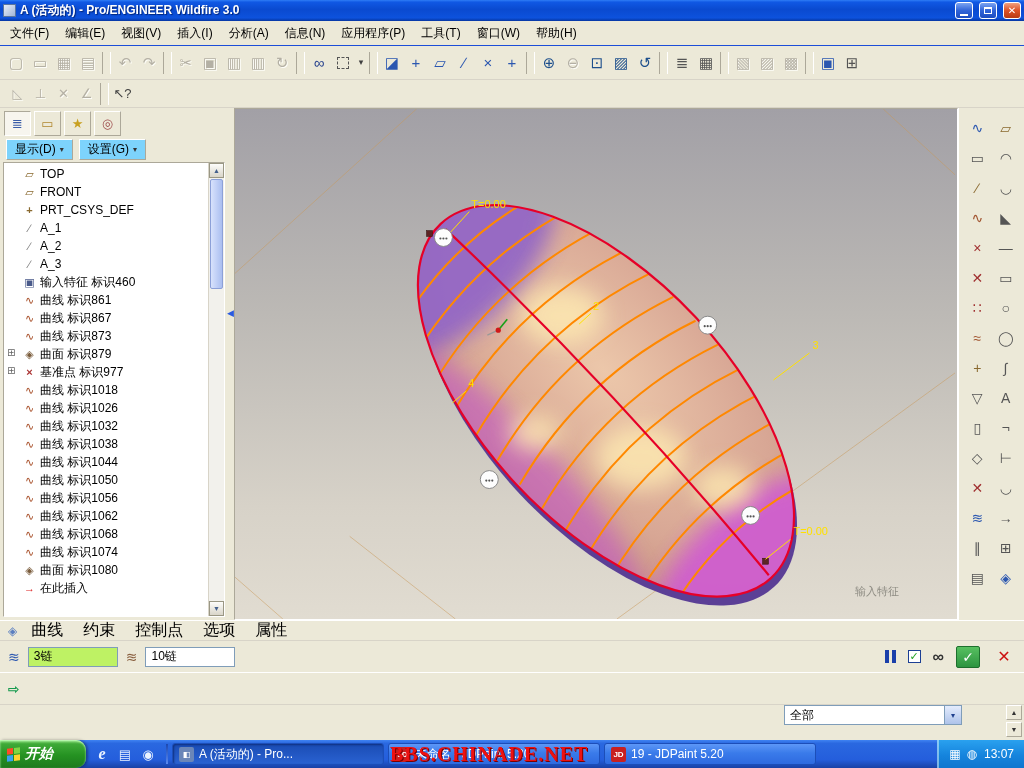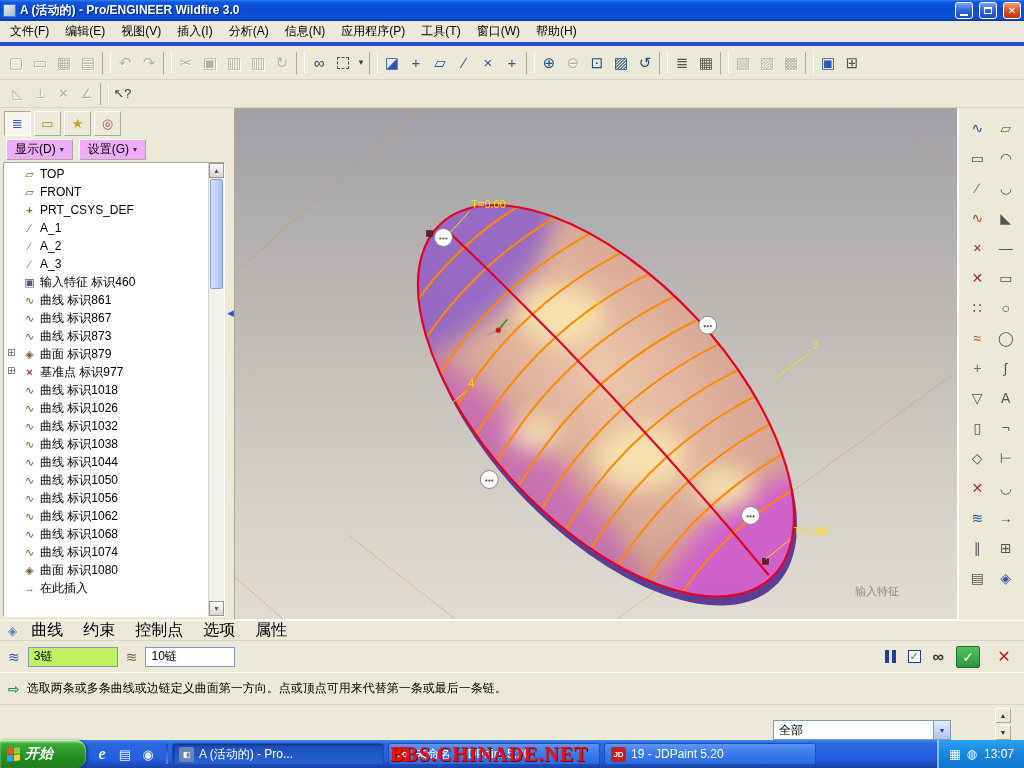--- a/index.html
+++ b/index.html
@@ -12,42 +12,42 @@
     background:linear-gradient(180deg,#2f7df6 0%,#1058e4 10%,#0a4ad0 45%,#0d52dd 85%,#0636a2 100%);color:#fff;}
   .app-icon{width:13px;height:13px;background:linear-gradient(135deg,#e8edf6,#9fb4d8);border:1px solid #5a759e;}
   .titlebar .title{font-weight:bold;font-size:12px;text-shadow:1px 1px 1px #00257a;flex:1;white-space:nowrap;overflow:hidden;}
   .winbtn{width:18px;height:17px;border-radius:3px;border:1px solid #fff;margin-left:2px;display:flex;align-items:center;justify-content:center;
     background:linear-gradient(180deg,#7ba4f2 0%,#3064d8 50%,#1c4cc0 100%);color:#fff;font-size:10px;font-weight:bold;}
   .winbtn.close{background:linear-gradient(180deg,#f0a080 0%,#dd5226 50%,#b83a12 100%);}
   .winbtn .minbar{display:block;width:8px;height:2px;background:#fff;margin-top:8px;}
   .winbtn .restorebox{display:block;width:8px;height:7px;border:1px solid #fff;border-top-width:2px;}
 
   
-  .menubar{height:25px;display:flex;align-items:center;background:#ece9d8;border-bottom:4px solid #1d4ed8;padding-left:2px;}
+  .menubar{height:25px;display:flex;align-items:center;background:#ece9d8;border-bottom:1px solid #1d4ed8;padding-left:2px;}
   .menu-item{padding:3px 8px;white-space:nowrap;}
 
   
   .toolbar{display:flex;align-items:center;background:#ece9d8;}
   .tb1{height:34px;border-bottom:1px solid #d8d4c8;padding-left:4px;}
   .tb2{height:28px;border-bottom:1px solid #d8d4c8;padding-left:6px;}
   .tbtn{width:24px;height:24px;display:flex;align-items:center;justify-content:center;color:#3f3f3f;font-size:15px;line-height:1;cursor:default;}
   .tb2 .tbtn{width:23px;height:22px;font-size:13px;}
   .tbtn.disabled{color:#b4b0a4;text-shadow:1px 1px 0 #fdfdf8;}
   .tbtn.sep{width:9px;height:22px;border-left:1px solid #aca899;border-right:1px solid #fff;margin:0 2px;}
   .tbtn.narrow{width:12px;font-size:9px;}
   .tbtn .dashedbox{width:12px;height:12px;border:1px dashed #555;}
 
   
   .main{height:512px;display:flex;background:#ece9d8;}
   .navigator{width:228px;display:flex;flex-direction:column;background:#ece9d8;}
   .nav-tabs{height:30px;display:flex;align-items:center;gap:3px;padding:2px 4px;}
   .nav-tabs .tbtn{width:27px;height:25px;border:1px solid;border-color:#fff #aca899 #aca899 #fff;background:#ece9d8;font-size:13px;}
   .nav-tabs .tbtn.active{border-color:#aca899 #fff #fff #aca899;background:#f7f5ee;}
   .tree-header{height:22px;display:flex;align-items:center;gap:6px;padding:0 6px;}
-  .hdr-btn{display:flex;align-items:center;gap:4px;padding:1px 8px;border:1px solid;border-color:#fff #aca899 #aca899 #fff;background:#f0abfc;font-size:12px;}
+  .hdr-btn{display:flex;align-items:center;gap:4px;padding:1px 8px;border:1px solid;border-color:#fff #aca899 #aca899 #fff;background:#7dd3fc;font-size:12px;}
   .hdr-btn .dd{font-size:8px;color:#333;}
   .tree-frame{flex:1;margin:2px 3px 3px 3px;border:1px solid;border-color:#aca899 #fff #fff #aca899;background:#fff;position:relative;overflow:hidden;}
   .tree{position:absolute;left:0;top:0;right:16px;bottom:0;padding:2px 0 0 0;overflow:hidden;}
   .tree-item{position:relative;height:18px;display:flex;align-items:center;padding-left:18px;white-space:nowrap;}
   .tree-item .expand{position:absolute;left:3px;top:3px;font-size:10px;color:#666;line-height:1;}
   .ticon{display:inline-block;width:15px;font-size:11px;text-align:center;margin-right:3px;}
   .tlabel{font-size:12px;text-align:center;}
   .t-plane .ticon{color:#8a6a30}.t-csys .ticon{color:#8a6a30;font-weight:bold}
   .t-axis .ticon{color:#777}.t-import .ticon{color:#4a5a8a}
   .t-curve .ticon{color:#a8502a}.t-surface .ticon{color:#7a5c3c}
@@ -88,21 +88,21 @@
     font-size:11px;font-weight:bold;color:#21a121;line-height:1;}
   .glasses{font-size:16px;font-weight:bold;color:#333;}
   .okbtn{width:24px;height:22px;display:flex;align-items:center;justify-content:center;border:1px solid #1d6f2d;border-radius:2px;
     background:linear-gradient(180deg,#57c060,#2d9440);color:#fff;font-weight:bold;font-size:14px;}
   .cancelbtn{width:24px;height:22px;display:flex;align-items:center;justify-content:center;color:#cc1111;font-weight:bold;font-size:16px;}
 
   
   .statusbar{height:32px;display:flex;align-items:center;gap:7px;padding:0 8px;background:#ece9d8;border-top:1px solid #fff;}
   .status-arrow{color:#169a4e;font-size:14px;font-weight:bold;}
   .status-msg{font-size:12px;white-space:nowrap;}
-  .filterbar{height:36px;display:flex;align-items:flex-end;padding:0 11px;background:#ece9d8;border-top:1px solid #d8d4c8;}
+  .filterbar{height:36px;display:flex;align-items:flex-start;padding:0 0;background:#ece9d8;border-top:1px solid #d8d4c8;}
   .combo{margin-left:auto;width:178px;height:20px;border:1px solid #7f9db9;background:#fff;display:flex;align-items:center;}
   .combo .cval{flex:1;padding:0 5px;font-size:12px;}
   .combo .cbtn{width:17px;height:18px;display:flex;align-items:center;justify-content:center;font-size:8px;color:#20408e;
     background:linear-gradient(180deg,#e4ecfd,#aec3ea);border-left:1px solid #7f9db9;}
   .arrowstack{margin-left:44px;margin-right:2px;display:flex;flex-direction:column;gap:2px;}
   .arrowstack .abtn{width:16px;height:15px;display:flex;align-items:center;justify-content:center;font-size:7px;color:#333;
     background:#ece9d8;border:1px solid;border-color:#fff #aca899 #aca899 #fff;}
 
   
   .taskbar{height:28px;display:flex;align-items:stretch;background:linear-gradient(180deg,#3f83f2 0%,#2a68e0 12%,#245edc 70%,#1941a5 100%);position:relative;}
@@ -699,21 +699,20 @@
         </span>
       <span class="checkbox">✓</span>
       <span class="glasses">∞</span>
       <span class="okbtn">✓</span>
       <span class="cancelbtn">✕</span>
     </span>
   </div>
 
   <div class="statusbar">
     <span class="status-arrow">⇨</span>
-    <span class="status-msg">选取两条或多条曲线或边链定义曲面第一方向。点或顶点可用来代替第一条或最后一条链。</span>
   </div>
 
   <div class="filterbar">
     <span class="combo">
       <span class="cval">全部</span>
       <span class="cbtn">▾</span>
     </span>
     <span class="arrowstack">
       <span class="abtn">▲</span>
       <span class="abtn">▼</span>

